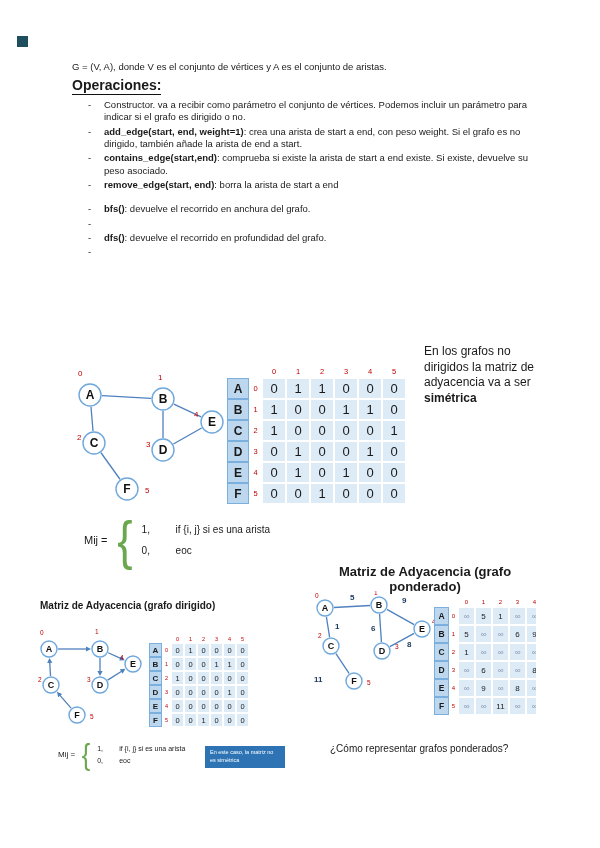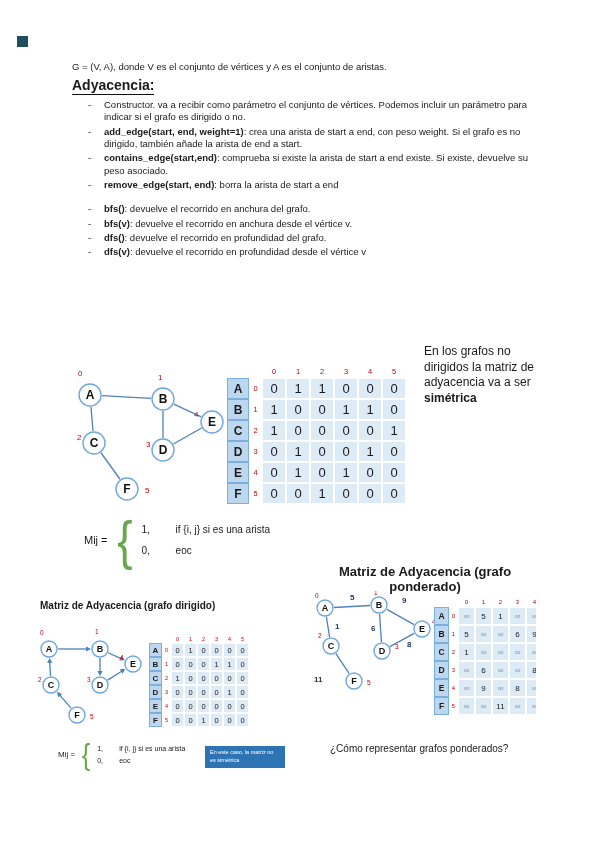--- a/index.html
+++ b/index.html
@@ -83,21 +83,21 @@
 </head>
 <body>
 
 <div class="page">
 
   <div class="abs" id="corner-square"></div>
 
   <div class="abs" id="intro">G = (V, A), donde V es el conjunto de vértices y A es el conjunto de aristas.</div>
 
   <div class="abs" id="ops-title">
-    <span>Adyacencia:</span>
+    <span>Operaciones:</span>
   </div>
 
   <div class="abs" id="ops-lists">
     <ul class="oplist">
         <li>
           <span class="dash">-</span>
           <span class="li-body">Constructor. va a recibir como parámetro el conjunto de vértices. Podemos incluir un parámetro para indicar si el grafo es dirigido o no.</span>
         </li>
         <li>
           <span class="dash">-</span>
@@ -112,29 +112,27 @@
           <span class="li-body"><b>remove_edge(start, end)</b>: borra la arista de start a end</span>
         </li>
       </ul>
     <ul class="oplist gap">
         <li>
           <span class="dash">-</span>
           <span class="li-body"><b>bfs()</b>: devuelve el recorrido en anchura del grafo.</span>
         </li>
         <li>
           <span class="dash">-</span>
-          <span class="li-body"><b>bfs(v)</b>: devuelve el recorrido en anchura desde el vértice v.</span>
         </li>
         <li>
           <span class="dash">-</span>
           <span class="li-body"><b>dfs()</b>: devuelve el recorrido en profundidad del grafo.</span>
         </li>
         <li>
           <span class="dash">-</span>
-          <span class="li-body"><b>dfs(v)</b>: devuelve el recorrido en profundidad desde el vértice v</span>
         </li>
       </ul>
   </div>
 
 
   <div class="abs" id="side-note">
     <span>En los grafos no dirigidos la matriz de adyacencia va a ser </span><b>simétrica</b>
   </div>
 
   <div class="abs" id="graph-undirected"><svg width="162" height="152" viewBox="0 0 162 152">

